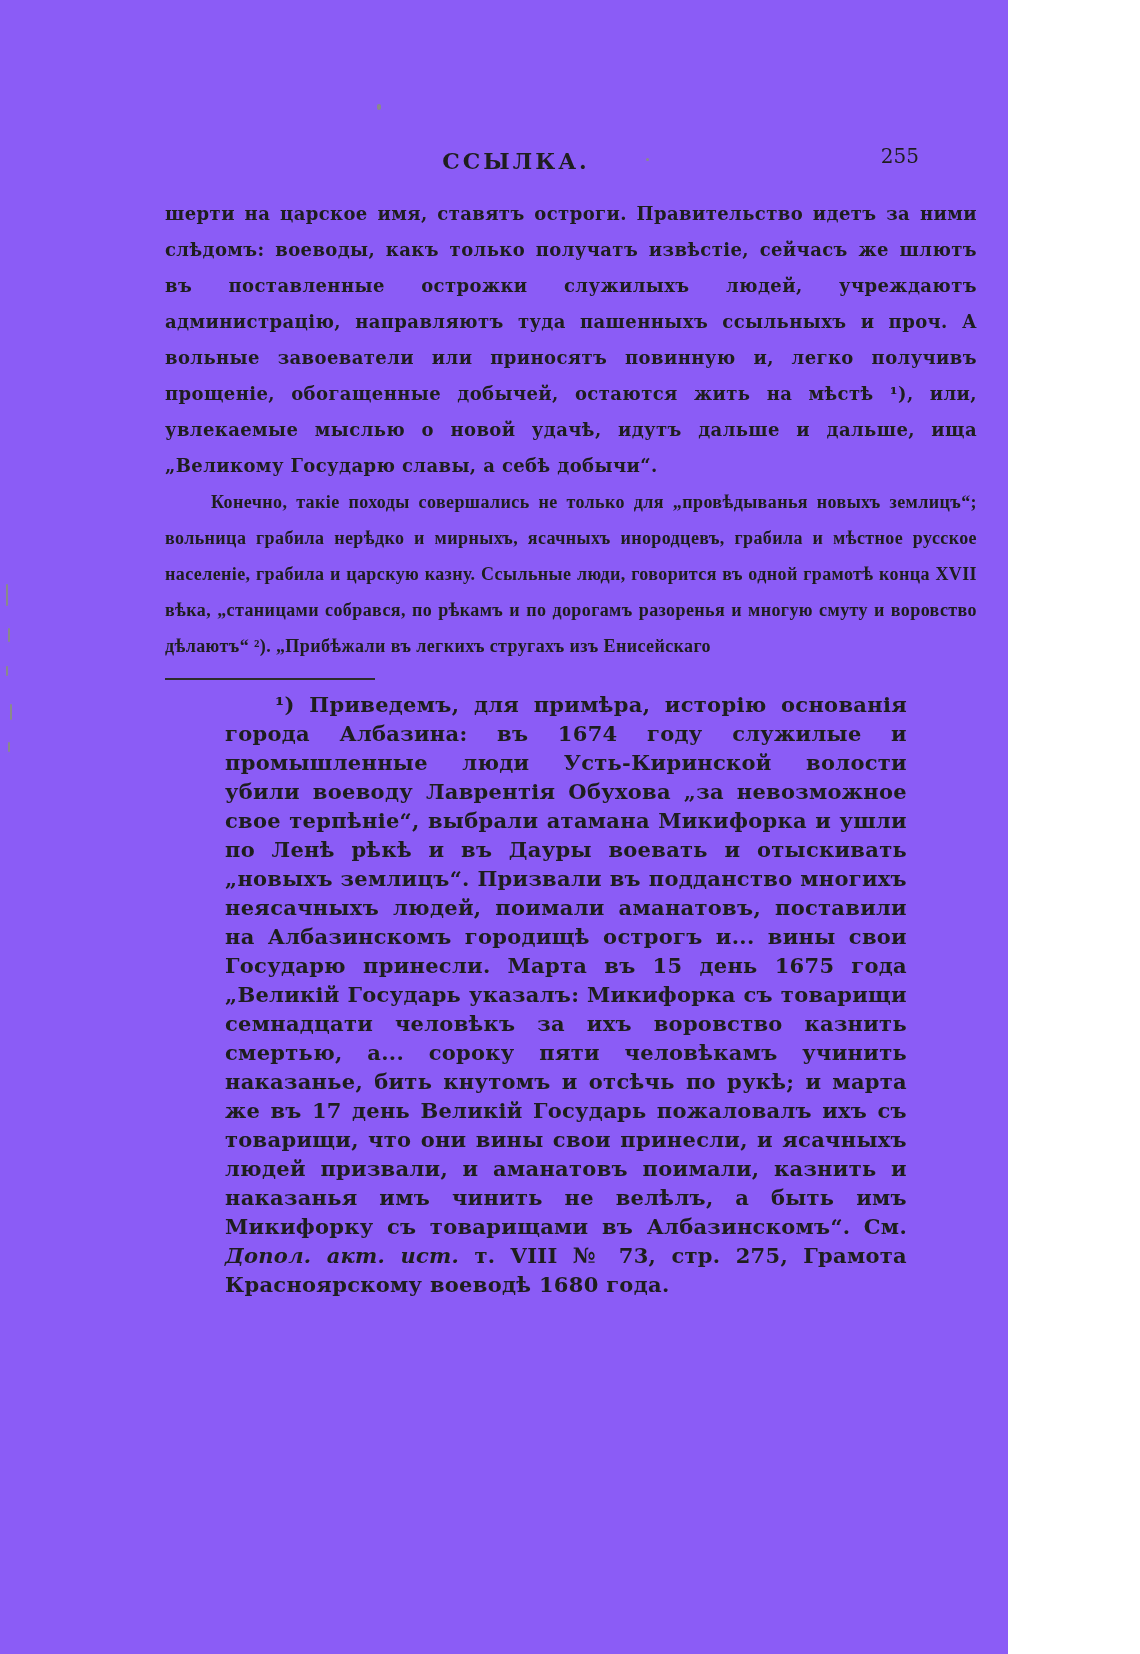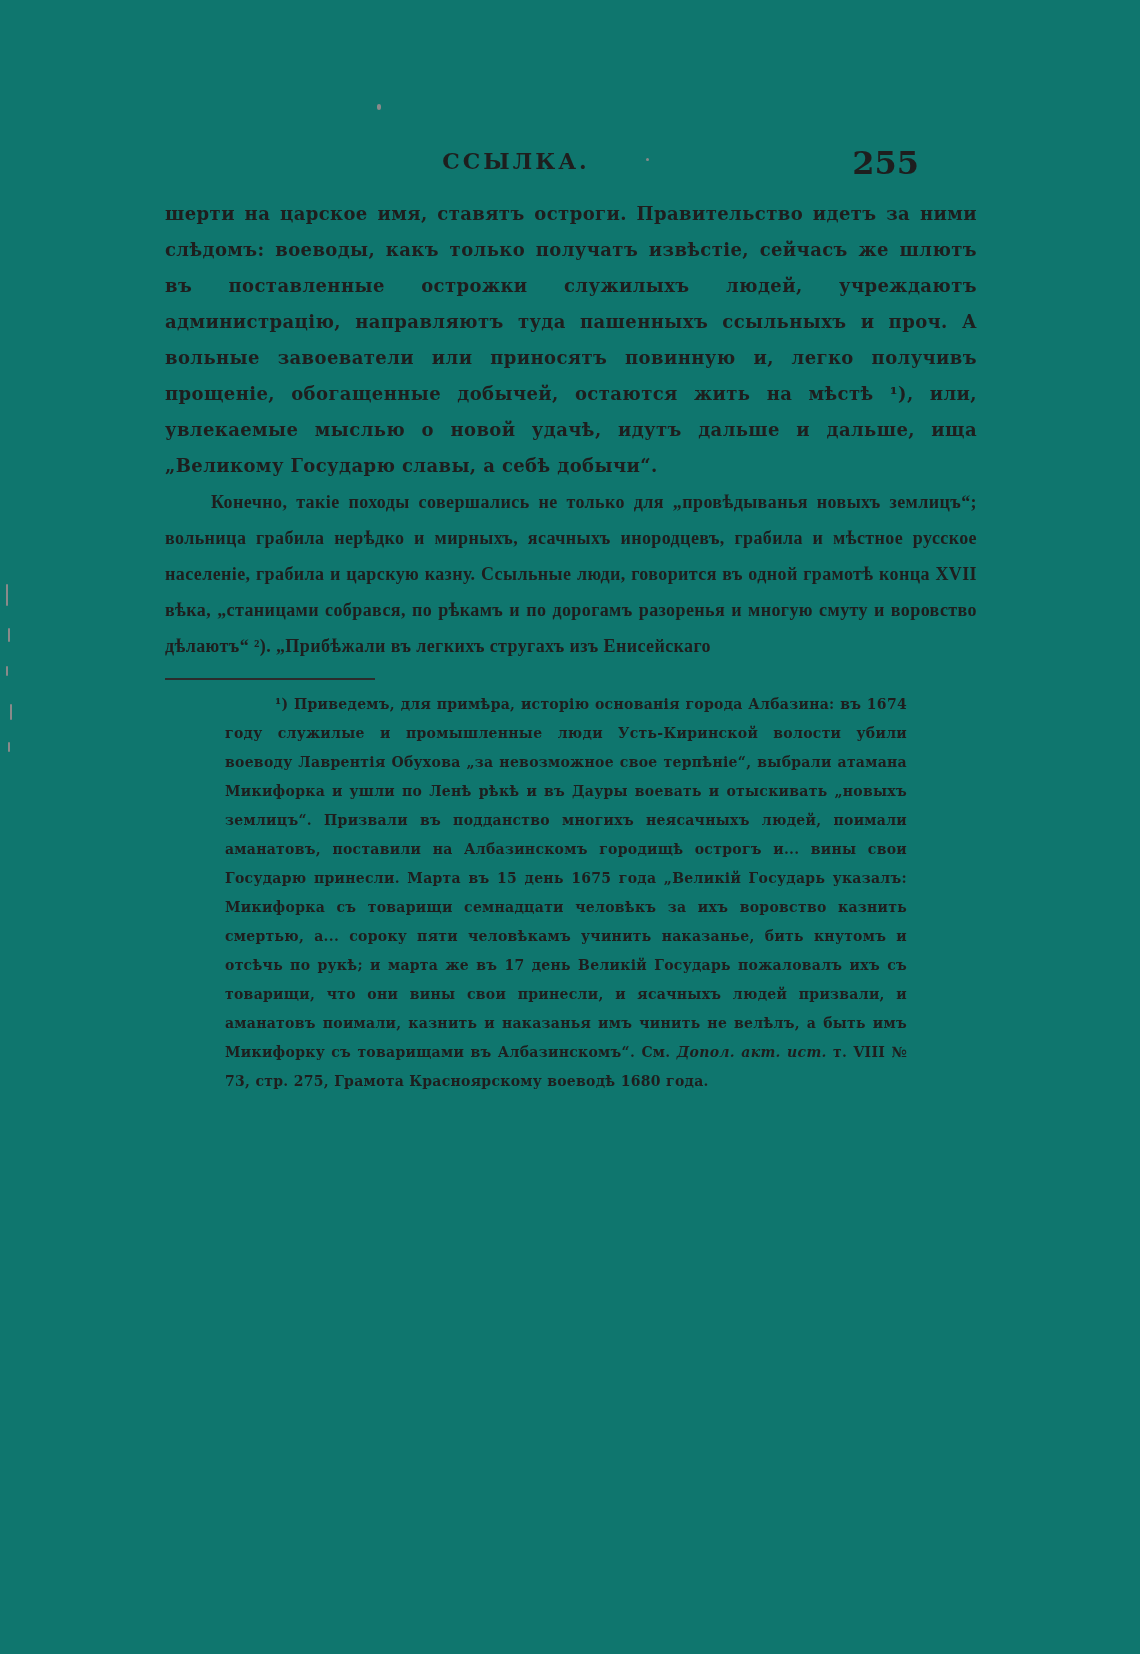--- a/index.html
+++ b/index.html
@@ -2,23 +2,23 @@
 <html lang="ru"><head>
 <meta charset="utf-8">
 <style>
   html, body {
     margin: 0;
     padding: 0;
     background: #ffffff;
   }
   .page {
     position: relative;
-    width: 1140px;
+    width: 1008px;
     height: 1654px;
-    background: #0f766e;
+    background: #8b5cf6;
     overflow: hidden;
     font-family: "DejaVu Serif", "Liberation Serif", serif;
     color: #1e1e1e;
   }
   .text-block {
     position: absolute;
     left: 165px;
     top: 148px;
     width: 812px;
   }
@@ -34,22 +34,22 @@
     text-align: center;
     font-size: 22px;
     font-weight: 700;
     letter-spacing: 3px;
     transform: translateX(-55px);
   }
   .page-number {
     position: absolute;
     right: 58px;
     top: -4px;
-    font-size: 32px;
-    font-weight: 700;
+    font-size: 20px;
+    font-weight: 400;
   }
   .body-text p {
     margin: 0;
     font-size: 18px;
     font-weight: 700;
     line-height: 36px;
     letter-spacing: 0.4px;
     text-align: justify;
   }
   .body-text p.indent {
@@ -61,21 +61,21 @@
     height: 0;
     border-top: 2px solid #2c2c2c;
     margin: 14px 0 10px 0;
   }
   .footnotes {
     margin-left: 60px;
     width: 682px;
   }
   .footnotes .footnote {
     margin: 0;
-    font-size: 14px;
+    font-size: 21px;
     font-weight: 700;
     line-height: 29px;
     letter-spacing: 0.3px;
     text-align: justify;
     text-indent: 50px;
   }
   .footnotes .footnote .cite {
     font-style: italic;
   }
   .artifact {

